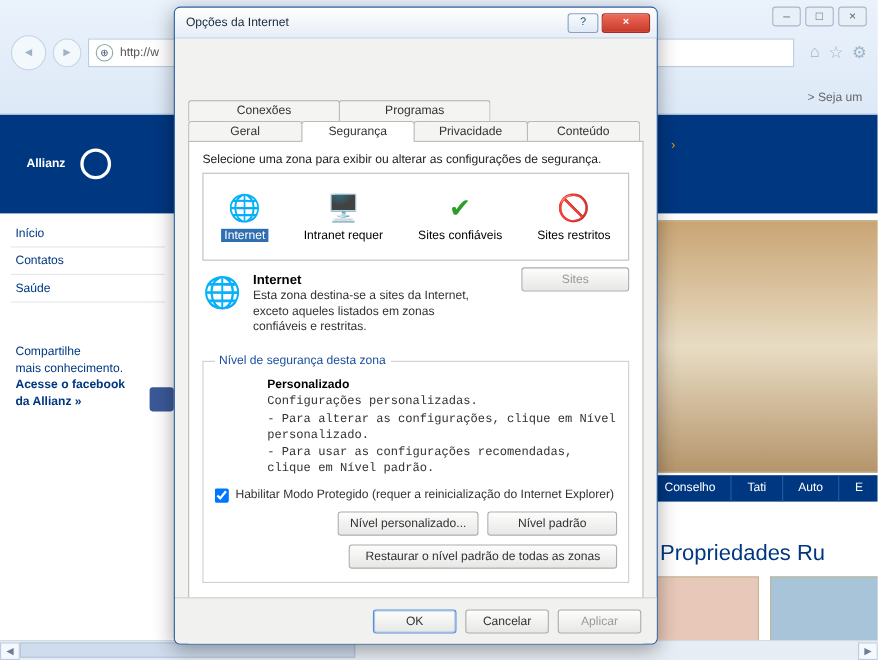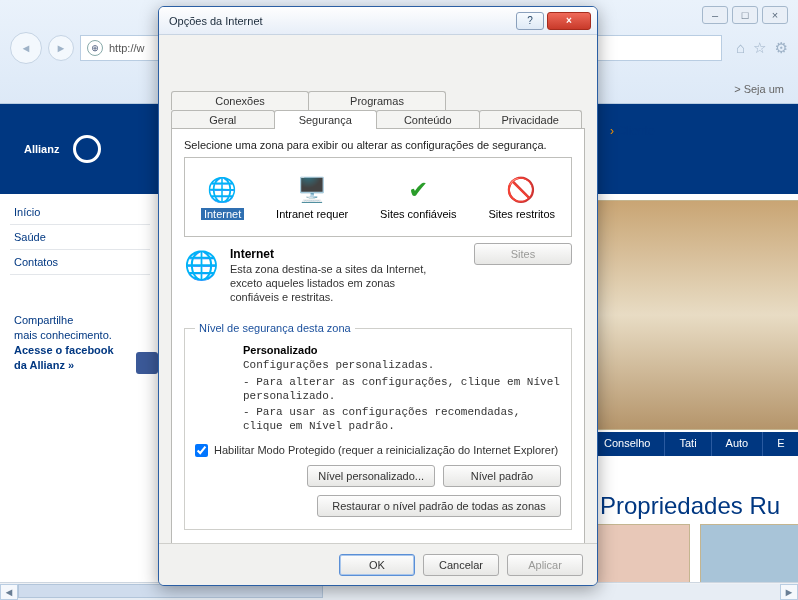--- a/index.html
+++ b/index.html
@@ -23,21 +23,21 @@
   .blue-band { position:absolute; top:0; left:0; right:0; height:90px; background:#003781; display:flex; align-items:center; padding-left:24px; color:#fff; font-size:26px; font-weight:bold;}
   .cliente-link { position:absolute; top:20px; left:610px; color:#003781; font-size:12px;}
   .cliente-link::before{content:"› "; color:#f39200;}
   .sidebar { position:absolute; top:96px; left:10px; width:140px;}
   .sidebar a { display:block; padding:6px 4px; color:#003781; text-decoration:none; border-bottom:1px solid #e3e6ea;}
   .fb-box { margin-top:30px; padding:8px 4px; color:#003781; line-height:1.35;}
   .fb-box .bold { font-weight:bold;}
   .fb-thumb { position:absolute; right:-8px; bottom:6px; width:22px; height:22px; background:#3b5998; border-radius:3px;}
   .tile-bar { position:absolute; top:328px; left:590px; right:0; height:24px; background:#003781; color:#fff; display:flex;}
   .tile-bar span { padding:5px 14px; border-right:1px solid #2a5aa0;}
-  .prop-title { position:absolute; top:388px; left:600px; color:#003781; font-size:24px;}
+  .prop-title { position:absolute; top:388px; left:600px; color:#003781; font-size:20px;}
   .photo { position:absolute; background:linear-gradient(135deg,#d9c7a0,#b89c6f); border:1px solid #c4b590;}
   .photo1 { top:96px; left:590px; width:210px; height:230px; background:linear-gradient(180deg,#c9a574 0%, #e8dcc4 50%, #b5956b 100%);}
   .photo2 { top:420px; left:590px; width:100px; height:60px; background:#e8c8b8;}
   .photo3 { top:420px; left:700px; width:100px; height:60px; background:#a8c4d8;}
   .hscroll { position:absolute; left:0; right:0; bottom:0; height:18px; background:#eef1f5; border-top:1px solid #cdd6e0; display:flex; align-items:center;}
   .hscroll .arrow { width:18px; height:16px; border:1px solid #b9cde2; background:#f5f8fc; display:flex; align-items:center; justify-content:center; color:#6a7f95; cursor:pointer;}
   .hscroll .track { flex:1; height:16px; background:#e7edf4; position:relative;}
   .hscroll .thumb { position:absolute; left:0; top:0; height:14px; width:40%; background:#cfdced; border:1px solid #b2c5da;}
 
   
@@ -106,22 +106,22 @@
   <div class="seja">&gt; Seja um</div>
 </div>
 
 <div class="page">
   <div class="blue-band">
     <span>Allianz</span>&nbsp;<span style="display:inline-block;width:28px;height:28px;border:3px solid #fff;border-radius:50%;margin-left:6px;"></span>
   </div>
   <span class="cliente-link">Cliente</span>
   <div class="sidebar">
     <a>Início</a>
+    <a>Contatos</a>
     <a>Saúde</a>
-    <a>Contatos</a>
     <div class="fb-box" style="position:relative;">
       <div>Compartilhe</div>
       <div>mais conhecimento.</div>
       <div class="bold">Acesse o facebook</div>
       <div class="bold">da Allianz »</div>
       <div class="fb-thumb"></div>
     </div>
   </div>
   <div class="photo photo1"></div>
   <div class="tile-bar">
@@ -150,22 +150,22 @@
     <div class="tb-btn tb-close">×</div>
   </div>
   <div class="tabs-area">
     <div class="tab-row row1">
       <div class="tab">Conexões</div>
       <div class="tab">Programas</div>
     </div>
     <div class="tab-row row2">
       <div class="tab">Geral</div>
       <div class="tab active">Segurança</div>
+      <div class="tab">Privacidade</div>
       <div class="tab">Conteúdo</div>
-      <div class="tab">Privacidade</div>
     </div>
     <div class="tab-panel">
       <div class="zone-instr">Selecione uma zona para exibir ou alterar as configurações de segurança.</div>
       <div class="zone-box">
         <div class="zone-item selected">
           <div class="zicon">🌐</div>
           <div class="zlabel">Internet</div>
         </div>
         <div class="zone-item">
           <div class="zicon">🖥️</div>

